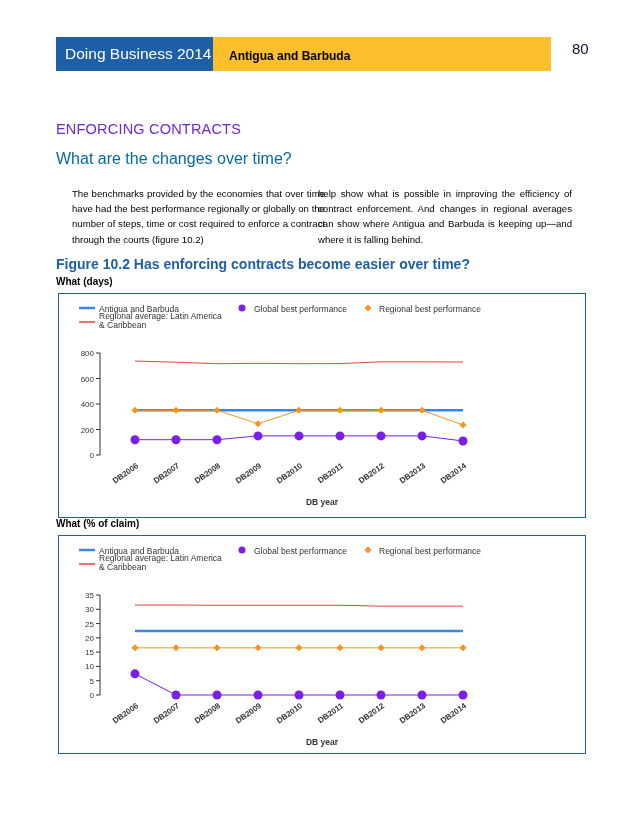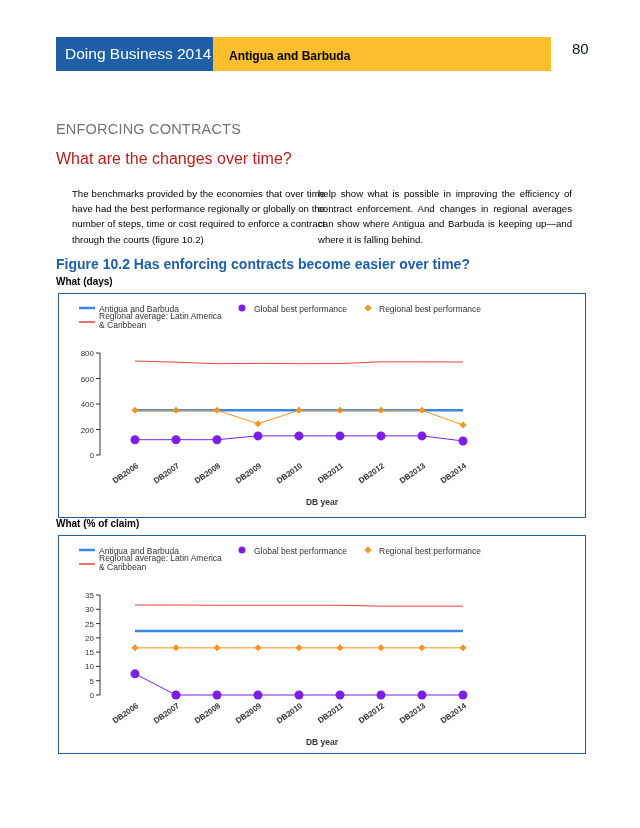--- a/index.html
+++ b/index.html
@@ -1,21 +1,21 @@
 <!DOCTYPE html>
 <html><head>
 <meta charset="utf-8">
 <style>
   html, body { margin:0; padding:0; background:#ffffff; }
   body { width:640px; height:828px; position:relative; font-family:"Liberation Sans", sans-serif; color:#000; overflow:hidden; }
   .hdr-blue { position:absolute; left:56px; top:37px; width:157px; height:34px; background:#1f5fa8; color:#fff; font-size:15.5px; line-height:34px; padding-left:9px; box-sizing:border-box; }
   .hdr-yellow { position:absolute; left:213px; top:37px; width:338px; height:34px; background:#fbbe2d; color:#000; font-size:12px; font-weight:bold; line-height:38px; padding-left:16px; box-sizing:border-box; }
   .page-num { position:absolute; left:572px; top:40px; font-size:15px; color:#0f172a; }
-  .section-title { position:absolute; left:56px; top:121px; font-size:14.5px; color:#737373; letter-spacing:0.2px; }
-  .subhead { position:absolute; left:56px; top:150px; font-size:16px; color:#b91c1c; }
+  .section-title { position:absolute; left:56px; top:121px; font-size:14.5px; color:#6d28d9; letter-spacing:0.2px; }
+  .subhead { position:absolute; left:56px; top:150px; font-size:16px; color:#0369a1; }
   .col { position:absolute; top:186px; width:253px; font-size:9.6px; line-height:15.2px; text-align:justify; }
   .col.left { left:72px; }
   .col.right { left:318px; width:254px; }
   .fig-caption { position:absolute; left:56px; top:256px; font-size:14px; color:#1f5fa8;font-weight:bold; }
   .chart-label { position:absolute; left:56px; font-size:10px; font-weight:bold; }
   .chart-frame { position:absolute; left:58px; width:526px; border:1px solid #1f5fa8; background:#fff; }
   svg text { font-family:"Liberation Sans", sans-serif; }
 </style>
 </head>
 <body>

